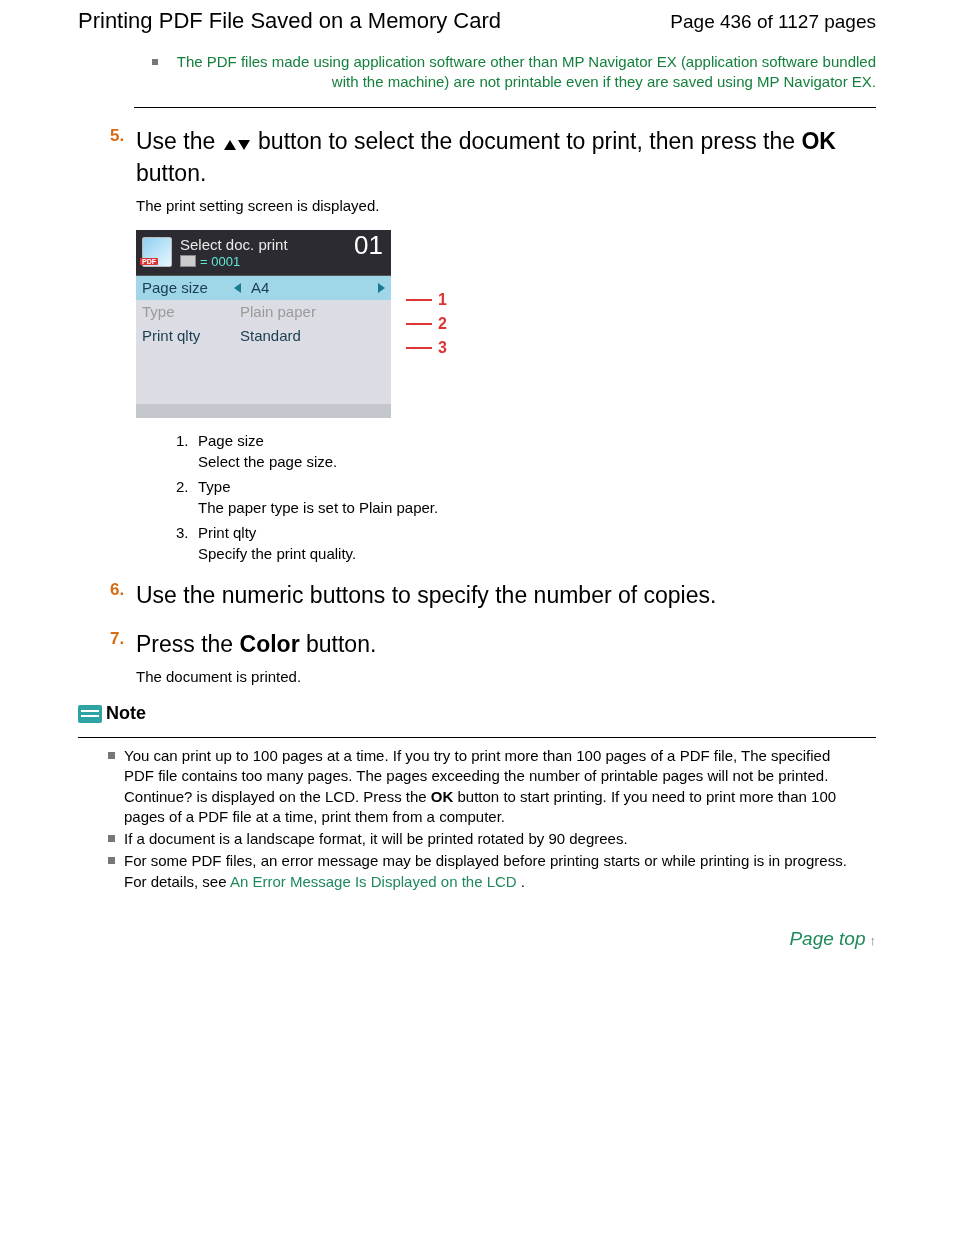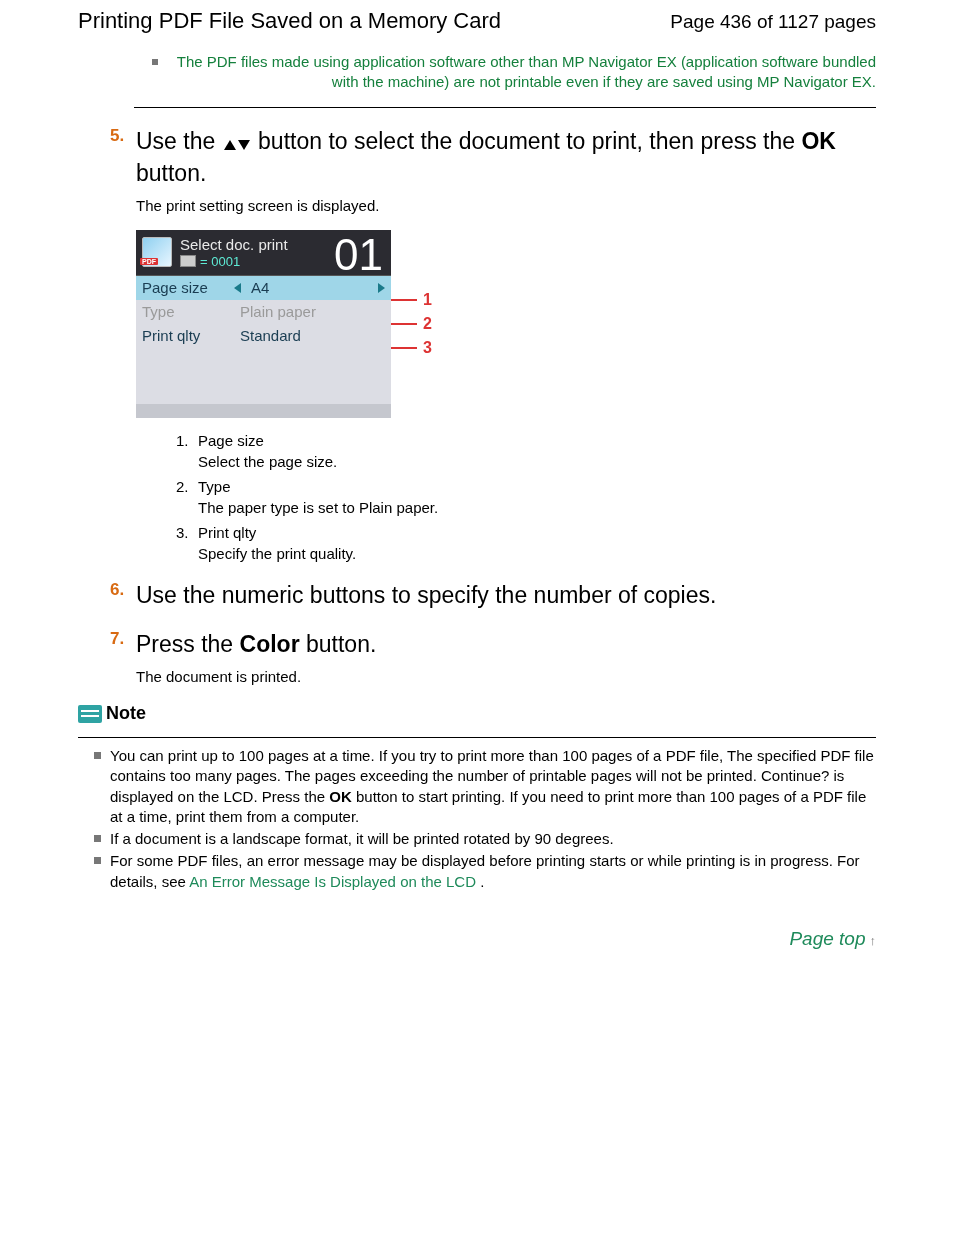--- a/index.html
+++ b/index.html
@@ -14,29 +14,29 @@
   ol.steps{list-style:none;margin:0;padding:0;}
   ol.steps>li{position:relative;margin:18px 0 14px 0;padding-left:58px;}
   ol.steps>li>.num{position:absolute;left:32px;top:0;color:#d86a12;font-weight:bold;font-size:17px;}
   .stepline{font-size:23px;line-height:1.35;}
   .stepline b{font-weight:bold;}
   .sub{font-size:15px;margin:8px 0 0 0;}
   .arrows{display:inline-block;vertical-align:middle;margin:0 2px;}
   .triUp{width:0;height:0;border-left:6px solid transparent;border-right:6px solid transparent;border-bottom:10px solid #000;display:inline-block;margin-right:2px;}
   .triDown{width:0;height:0;border-left:6px solid transparent;border-right:6px solid transparent;border-top:10px solid #000;display:inline-block;}
   
-  .lcdwrap{margin:16px 0 10px 0;display:flex;align-items:stretch;}
+  .lcdwrap{margin:16px 0 10px 0;display:flex;align-items:stretch;gap:15px;}
   .lcd{width:255px;background:#2b2b31;font-family:Arial,sans-serif;position:relative;}
   .lcd-top{display:flex;align-items:center;padding:6px 8px 6px 6px;color:#eee;}
   .pdf-icon{width:28px;height:28px;background:linear-gradient(135deg,#8fd0f0,#e8f6ff);border:1px solid #bbb;border-radius:2px;display:flex;align-items:flex-end;justify-content:flex-start;position:relative;margin-right:8px;}
   .pdf-icon::after{content:"PDF";position:absolute;bottom:1px;left:-3px;font-size:7px;font-weight:bold;background:#d33;color:#fff;padding:0 2px;border-radius:1px;}
   .lcd-title{font-size:15px;color:#eaeaea;line-height:1.2;}
   .lcd-sub{font-size:13px;color:#5eead4;display:flex;align-items:center;gap:4px;}
   .cardico{width:14px;height:10px;background:#ccc;border:1px solid #888;display:inline-block;}
-  .lcd-count{position:absolute;right:8px;top:0px;font-size:44px;color:#fff;font-weight:300;font-family:Arial;}
+  .lcd-count{position:absolute;right:8px;top:0px;font-size:26px;color:#fff;font-weight:300;font-family:Arial;}
   .lcd-rows{background:#dcdde4;border-top:1px solid #555;}
   .lcd-row{display:flex;align-items:center;height:24px;font-size:15px;}
   .lcd-row.sel{background:#9fd6e8;}
   .lcd-row.dim{color:#9a9a9a;background:#dcdde4;}
   .lcd-row .k{width:92px;padding-left:6px;color:#1a3d52;}
   .lcd-row.dim .k{color:#9a9a9a;}
   .lcd-row .v{flex:1;padding-left:6px;color:#1a3d52;}
   .lcd-row.dim .v{color:#9a9a9a;}
   .lcd-row .tri-l{display:inline-block;width:0;height:0;border-top:5px solid transparent;border-bottom:5px solid transparent;border-right:7px solid #1a7a8a;margin-right:4px;}
   .lcd-row .tri-r{display:inline-block;width:0;height:0;border-top:5px solid transparent;border-bottom:5px solid transparent;border-left:7px solid #1a7a8a;margin-left:auto;margin-right:6px;}
@@ -52,21 +52,21 @@
   ol.sublist>li>.n{position:absolute;left:0;top:0;}
   ol.sublist>li>.t{display:block;}
   ol.sublist>li>.d{display:block;margin:4px 0 8px 0;}
   
   .notehead{display:flex;align-items:center;margin:18px 0 0 0;border-bottom:1px solid #000;padding-bottom:13px;}
   .notehead .ico{width:24px;height:18px;background:#2ea3a3;border-radius:2px;margin-right:4px;position:relative;}
   .notehead .ico::before,.notehead .ico::after{content:"";position:absolute;left:3px;right:3px;height:2px;background:#fff;}
   .notehead .ico::before{top:5px;} .notehead .ico::after{top:10px;}
   .notehead h3{margin:0;font-size:18px;}
   ul.notes{list-style:none;margin:8px 0 0 0;padding:0 0 0 16px;}
-  ul.notes>li{position:relative;font-size:15px;line-height:1.35;padding-left:16px;margin:2px 0;}
+  ul.notes>li{position:relative;font-size:15px;line-height:1.35;padding-left:16px;margin:2px 14px;}
   ul.notes>li::before{content:"";position:absolute;left:0;top:6px;width:7px;height:7px;background:#777;}
   a.greenlink{color:#1e8a5a;text-decoration:none;}
   .pagetop{margin:36px 0 0 0;text-align:right;}
   .pagetop a{color:#1e8a5a;font-size:19px;text-decoration:none;font-style:italic;}
   .pagetop .up{display:inline-block;margin-left:4px;color:#7a7a7a;font-size:13px;}
 </style>
 </head>
 <body>
 
 <div class="page">

